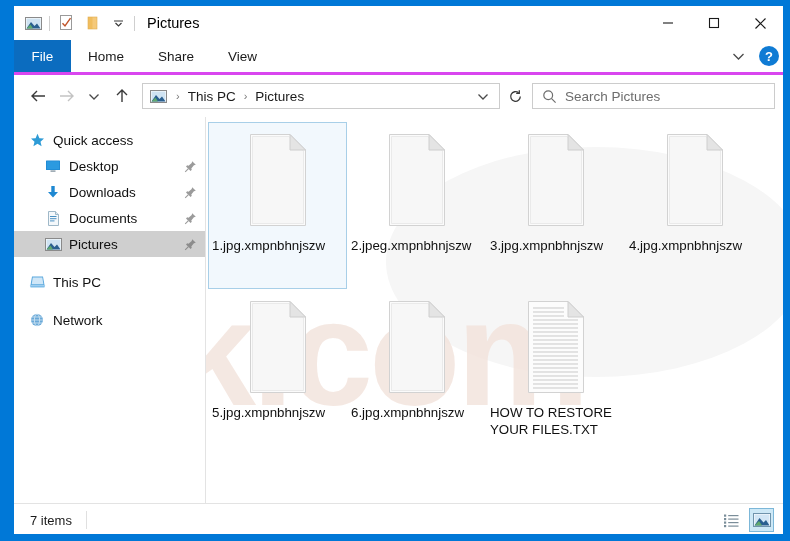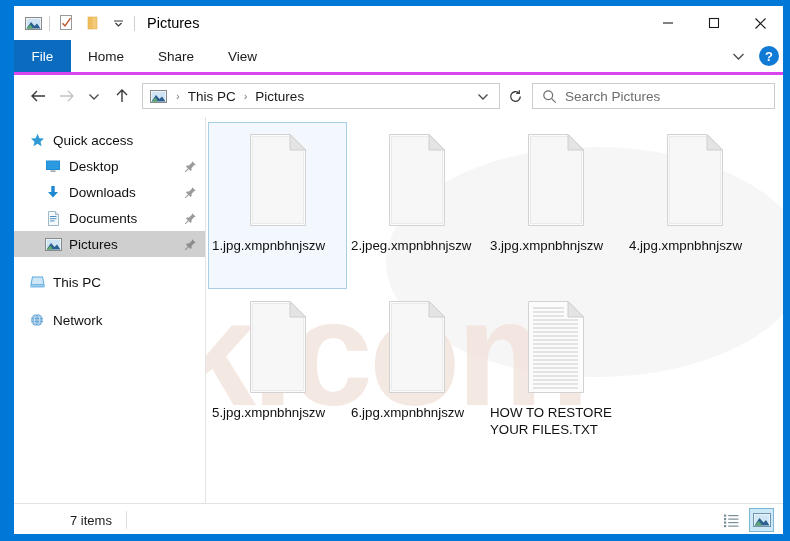--- a/index.html
+++ b/index.html
@@ -356,21 +356,20 @@
     background: #ffffff;
     border-top: 1px solid #e3e3e3;
     display: flex;
     align-items: center;
     padding-left: 16px;
     box-sizing: border-box;
   }
   #status-text {
     font-size: 13px;
     color: #1a1a1a;
-    margin-left: 40px;
   }
   #status-sep {
     width: 1px;
     height: 18px;
     background: #e0e0e0;
     margin-left: 14px;
   }
   #view-toggles {
     position: absolute;
     right: 9px;

